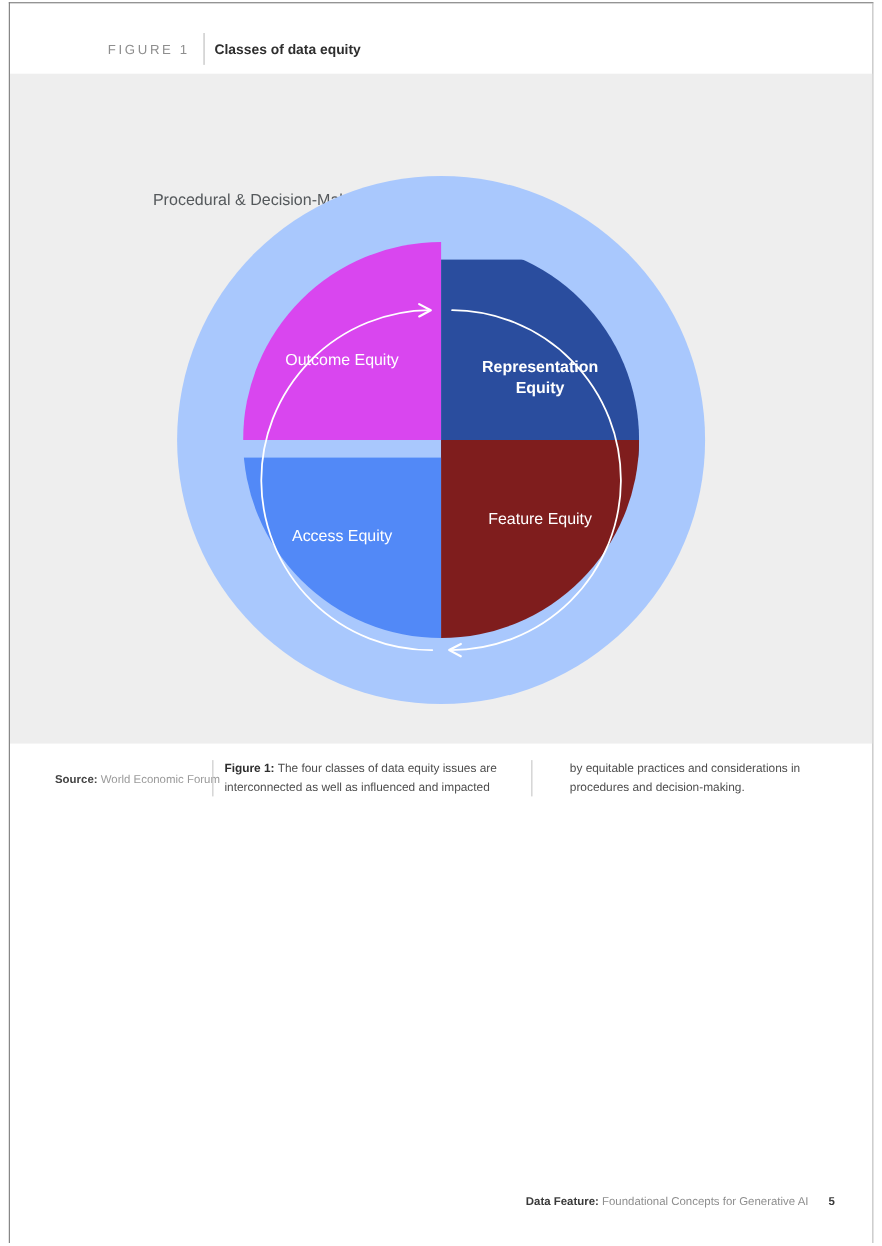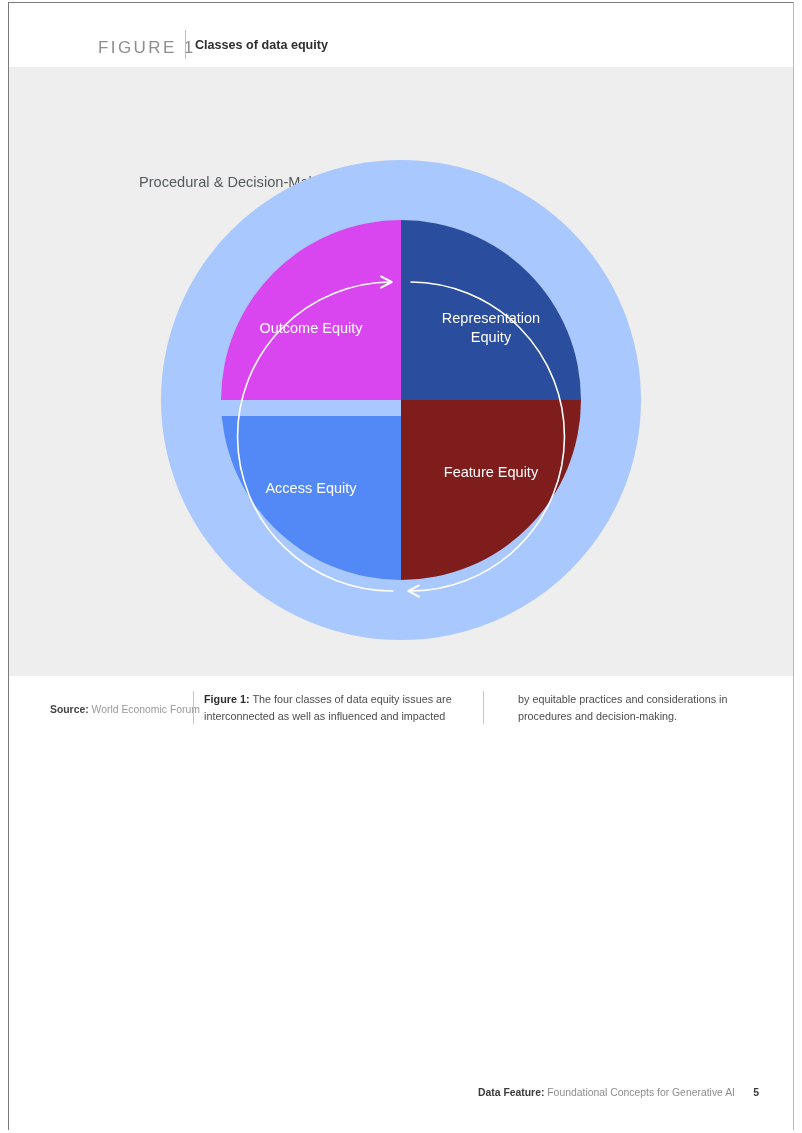--- a/index.html
+++ b/index.html
@@ -33,21 +33,21 @@
     position: absolute;
     left: 0;
     top: 0;
     width: 100%;
     height: 64px;
   }
   #figure-header .fig-label {
     position: absolute;
     left: 89px;
     top: 35px;
-    font-size: 17px;
+    font-size: 12px;
     letter-spacing: 2.4px;
     color: #8e8e8e;
     white-space: nowrap;
   }
   #figure-header .fig-divider {
     position: absolute;
     left: 176px;
     top: 27px;
     width: 1px;
     height: 29px;
@@ -137,21 +137,21 @@
     justify-content: center;
   }
   .quad span {
     color: #ffffff;
     font-size: 14.5px;
     line-height: 1.28;
     text-align: center;
     padding: 0 8px;
   }
   #quad-outcome       { left: 0;   top: 0;   }
-  #quad-representation{ left: 50%; top: 0;   }
+  #quad-representation{ left: 50%; top: 16px; font-weight: bold;   }
   #quad-access        { left: 0;   top: 50%; margin-top: 16px; }
   #quad-feature       { left: 50%; top: 50%; }
 
   
   #quad-outcome span       { transform: translateY(18px); }
   #quad-representation span{ transform: translateY(18px); }
   #quad-access span        { transform: translateY(-18px); }
   #quad-feature span       { transform: translateY(-18px); }
 
   #arrows {

